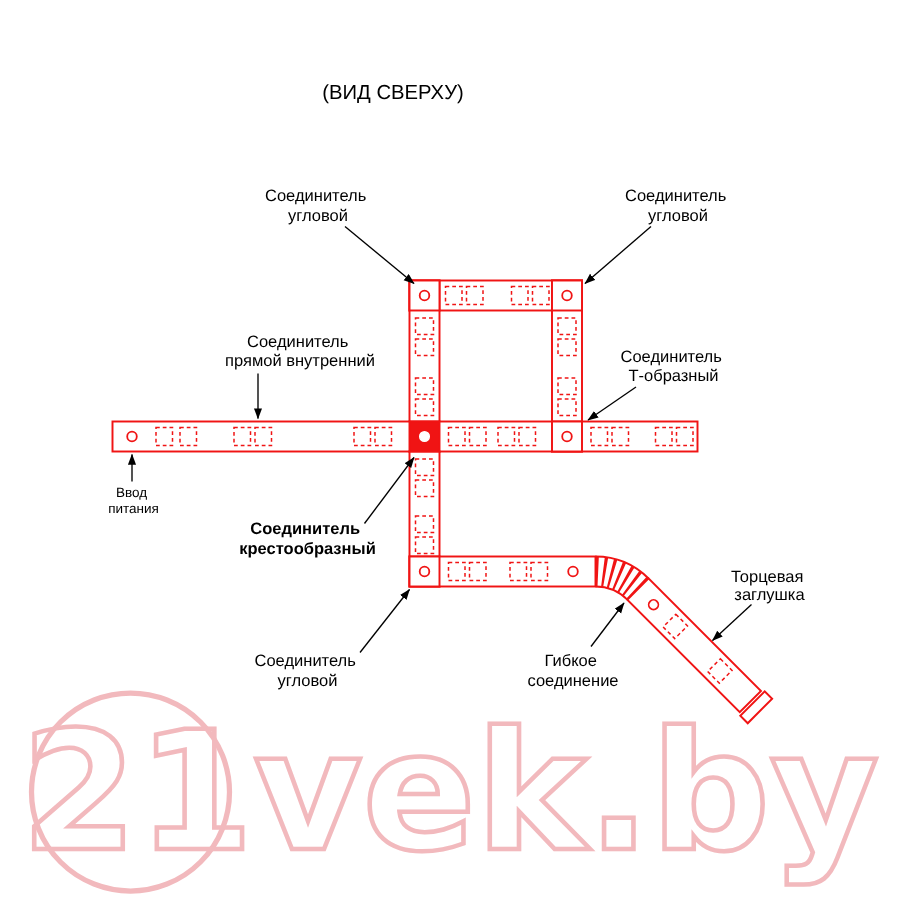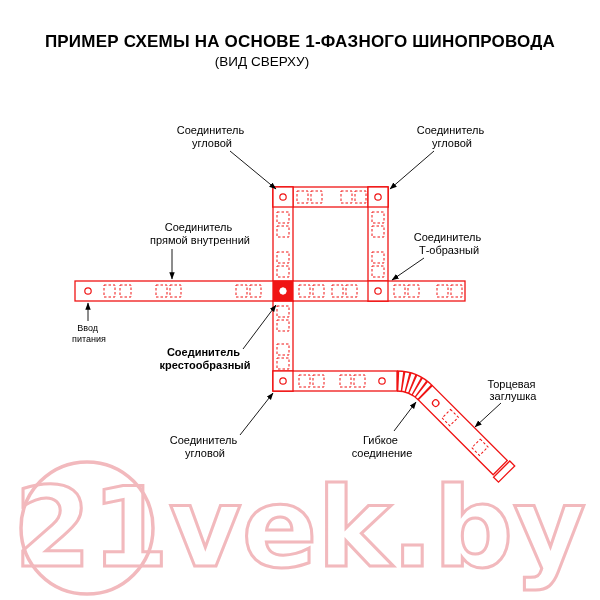--- a/index.html
+++ b/index.html
@@ -35,21 +35,20 @@
   text.lbl.small{font-size:9px;}
   text.lbl.bold{font-weight:bold;}
   .wm-text{font-family:"DejaVu Sans",sans-serif;font-weight:bold;font-size:110px;
     fill:none;stroke:var(--watermark_pink);stroke-width:3;}
   .wm-circle{fill:none;stroke:var(--watermark_pink);stroke-width:3.5;}
 </style>
 </head>
 <body>
 
 <div class="page">
-  <div class="title">ПРИМЕР СХЕМЫ НА ОСНОВЕ 1-ФАЗНОГО ШИНОПРОВОДА</div>
   <div class="subtitle">(ВИД СВЕРХУ)</div>
 
   <svg width="600" height="600" viewBox="0 0 600 600">
     <defs>
       <marker id="ah" markerWidth="9" markerHeight="7" refX="7.5" refY="3" orient="auto">
         <path d="M0,0 L8,3 L0,6 Z" fill="#000"></path>
       </marker>
     </defs>
 
     <g>

